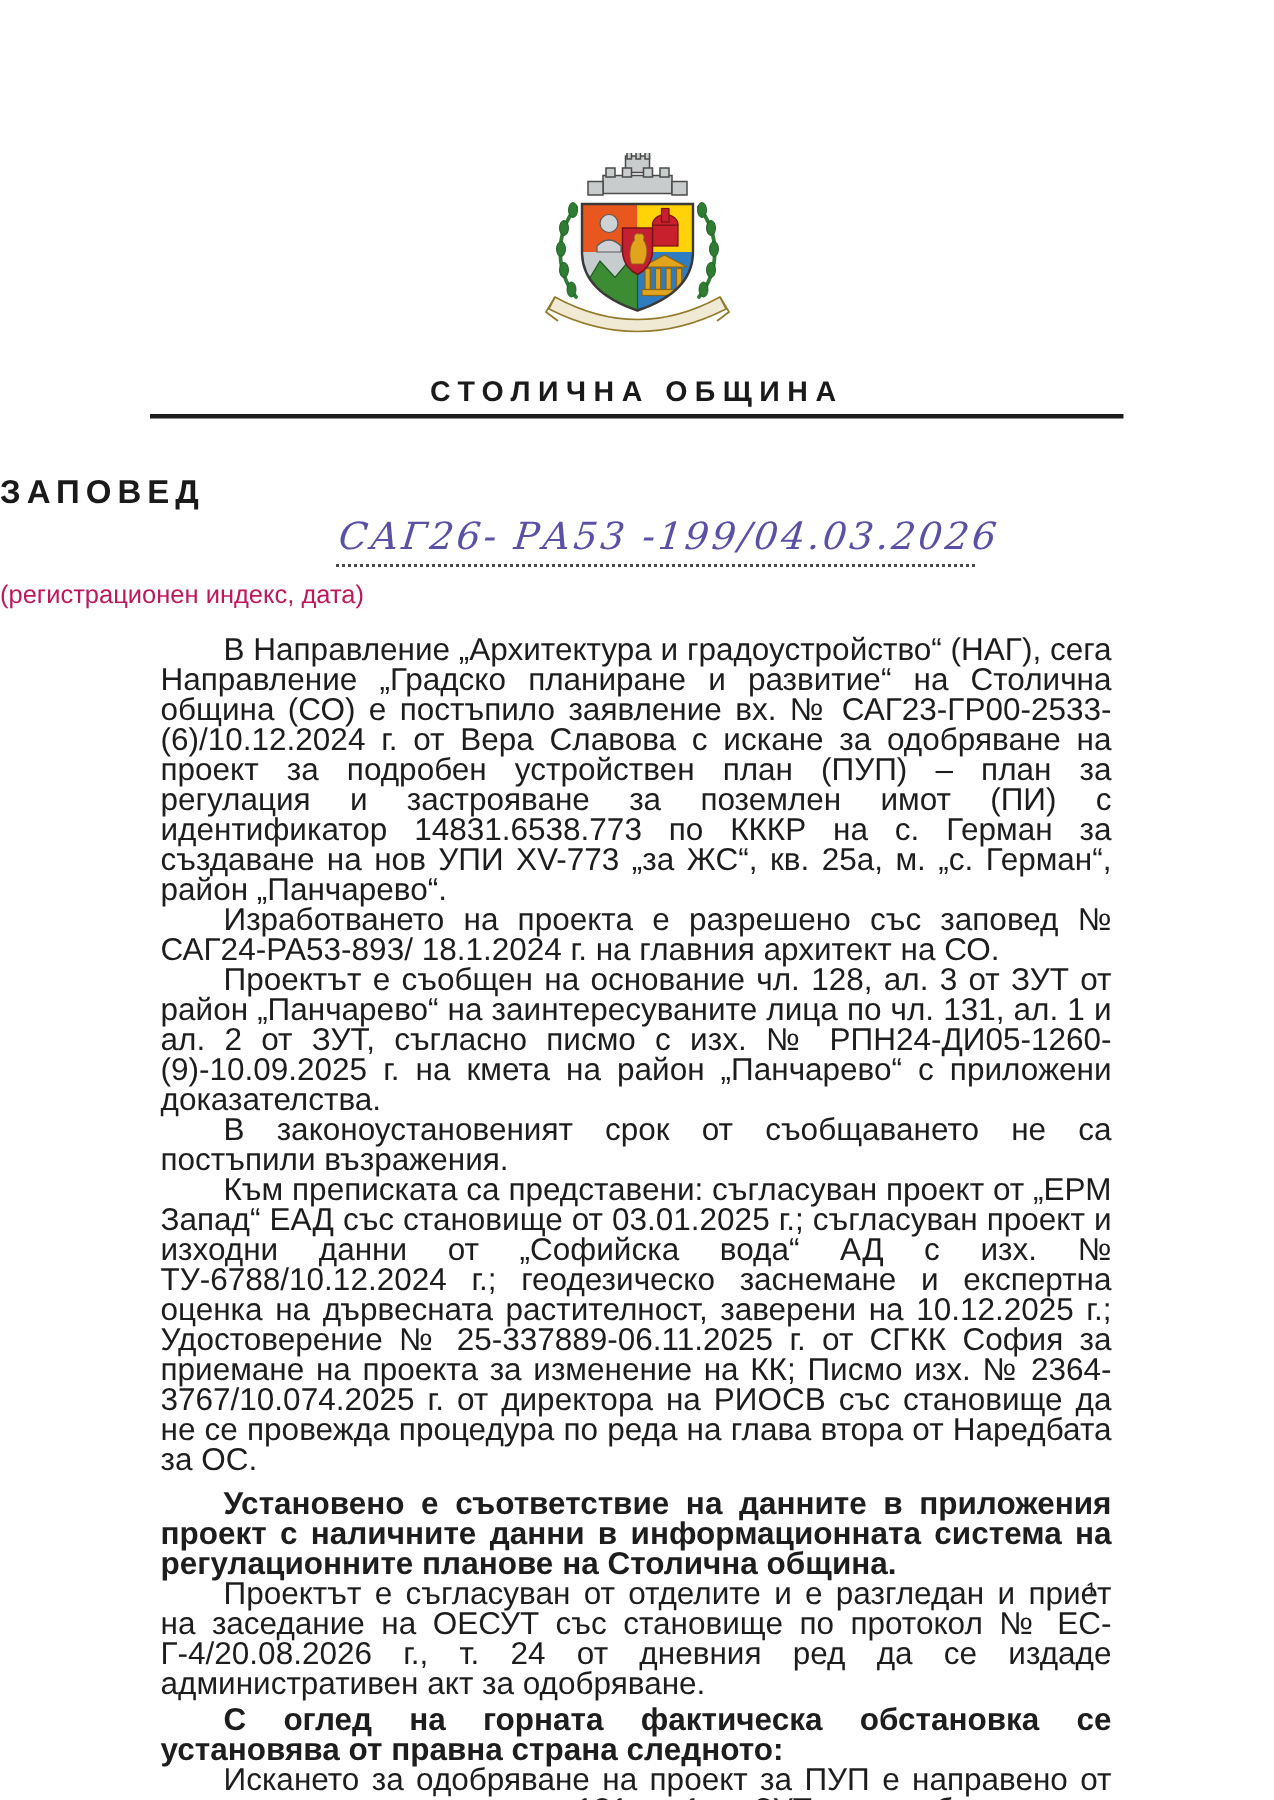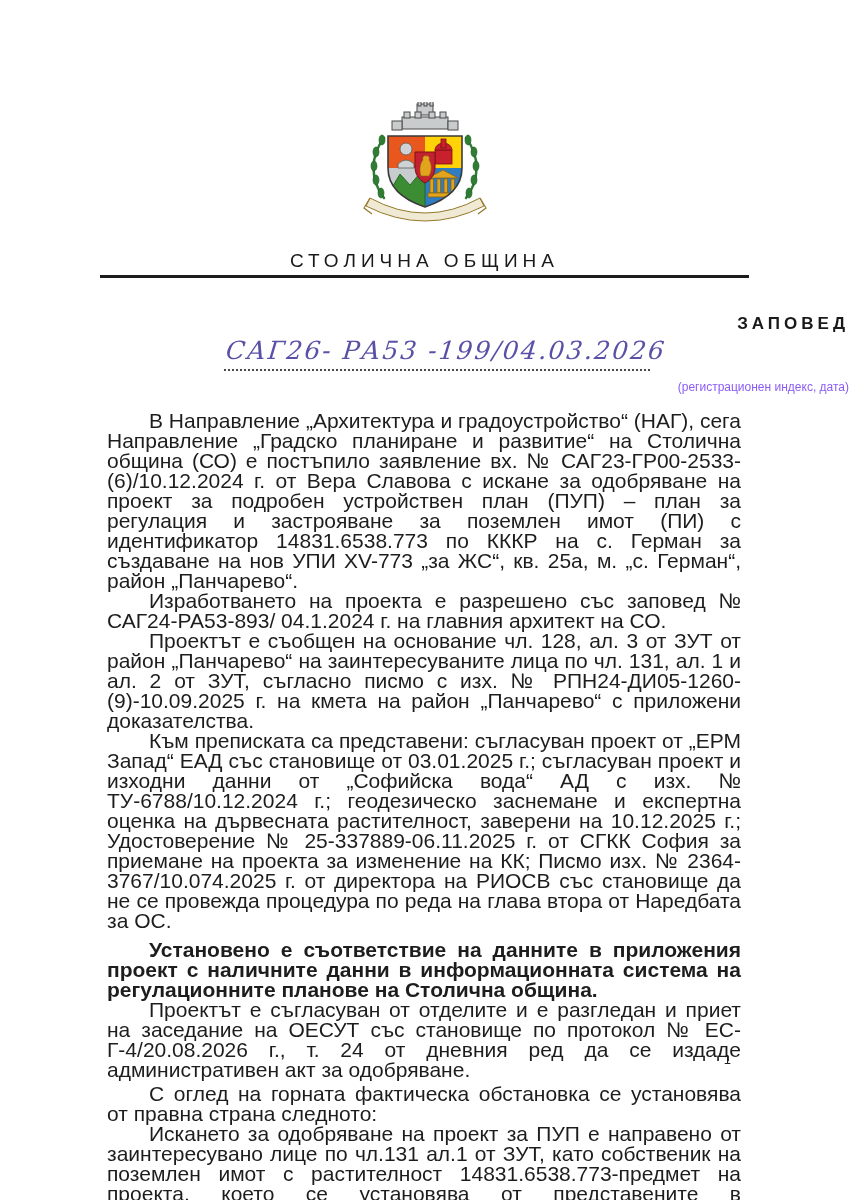--- a/index.html
+++ b/index.html
@@ -18,28 +18,28 @@
   }
   .emblem-wrap svg{display:inline-block;}
   .header-bar{
     margin:20px 100px 0 100px;
     border-bottom:3px solid #1c1c1c;
     text-align:center;
     padding-bottom:3px;
   }
   .municipality{
     font-size:19px;
-    font-weight:normal;
+    font-weight:bold;
     letter-spacing:5px;
     color:#1a1a1a;
   }
   .order-title{
     margin-top:36px;
-    text-align:right;
-    font-size:17px;
+    text-align:left;
+    font-size:22px;
     font-weight:bold;
     letter-spacing:4px;
     color:#1a1a1a;
   }
   .reg-line{
     width:424px;
     margin:0 auto;
     transform:translateX(12px);
     border-bottom:2px dotted #4a4a4a;
     text-align:left;
@@ -52,37 +52,37 @@
     display:inline-block;
     font-family:"DejaVu Serif","Liberation Serif",serif;
     font-style:italic;
     font-size:25px;
     letter-spacing:2px;
     color:#5a51a7;
     transform:skewX(-6deg);
   }
   .reg-caption{
     margin-top:9px;
-    text-align:right;
-    font-size:12px;
-    color:#8b5cf6;
+    text-align:left;
+    font-size:17px;
+    color:#be185d;
   }
   .body-text{
     margin:17px 108px 0 107px;
     font-size:21px;
     line-height:20px;
     text-align:justify;
   }
   .body-text p{
     margin:0;
     text-indent:42px;
   }
   .body-text p.gap-before{margin-top:9px;font-weight:bold;}
   .body-text p.gap-before-sm{margin-top:4px;}
-  .body-text p.bold{font-weight:normal;}
+  .body-text p.bold{font-weight:bold;}
   .page-number{
     position:absolute;
     right:118px;
     bottom:133px;
     font-size:13px;
     color:#222;
   }
 </style>
 </head>
 <body>
@@ -178,22 +178,23 @@
   <div class="order-title">ЗАПОВЕД</div>
 
   <div class="reg-line">
     <span class="handwriting">САГ26- РА53 -199/04.03.2026</span>
   </div>
 
   <div class="reg-caption">(регистрационен индекс, дата)</div>
 
   <div class="body-text">
     <p>В Направление „Архитектура и градоустройство“ (НАГ), сега Направление „Градско планиране и развитие“ на Столична община (СО) е постъпило заявление вх. № САГ23-ГР00-2533-(6)/10.12.2024 г. от Вера Славова с искане за одобряване на проект за подробен устройствен план (ПУП) – план за регулация и застрояване за поземлен имот (ПИ) с идентификатор 14831.6538.773 по КККР на с. Герман за създаване на нов УПИ XV-773 „за ЖС“, кв. 25а, м. „с. Герман“, район „Панчарево“.</p>
-    <p>Изработването на проекта е разрешено със заповед № САГ24-РА53-893/ 04.1.2024 г. на главния архитект на СО.</p>
+    <p>Изработването на проекта е разрешено със заповед № САГ24-РА53-893/ 18.1.2024 г. на главния архитект на СО.</p>
     <p>Проектът е съобщен на основание чл. 128, ал. 3 от ЗУТ от район „Панчарево“ на заинтересуваните лица по чл. 131, ал. 1 и ал. 2 от ЗУТ, съгласно писмо с изх. № РПН24-ДИ05-1260-(9)-10.09.2025 г. на кмета на район „Панчарево“ с приложени доказателства.</p>
+    <p>В законоустановеният срок от съобщаването не са постъпили възражения.</p>
     <p>Към преписката са представени: съгласуван проект от „ЕРМ Запад“ ЕАД със становище от 03.01.2025 г.; съгласуван проект и изходни данни от „Софийска вода“ АД с изх. № ТУ-6788/10.12.2024 г.; геодезическо заснемане и експертна оценка на дървесната растителност, заверени на 10.12.2025 г.; Удостоверение № 25-337889-06.11.2025 г. от СГКК София за приемане на проекта за изменение на КК; Писмо изх. № 2364-3767/10.074.2025 г. от директора на РИОСВ със становище да не се провежда процедура по реда на глава втора от Наредбата за ОС.</p>
     <p class="gap-before">Установено е съответствие на данните в приложения проект с наличните данни в информационната система на регулационните планове на Столична община.</p>
     <p>Проектът е съгласуван от отделите и е разгледан и приет на заседание на ОЕСУТ със становище по протокол № ЕС-Г-4/20.08.2026 г., т. 24 от дневния ред да се издаде административен акт за одобряване.</p>
     <p class="bold gap-before-sm">С оглед на горната фактическа обстановка се установява от правна страна следното:</p>
     <p>Искането за одобряване на проект за ПУП е направено от заинтересувано лице по чл.131 ал.1 от ЗУТ, като собственик на поземлен имот с растителност 14831.6538.773-предмет на проекта, което се установява от представените в административното производство документ за собственост и скица от СГКК-</p>
   </div>
 
   <div class="page-number">1</div>
 </div>
 

